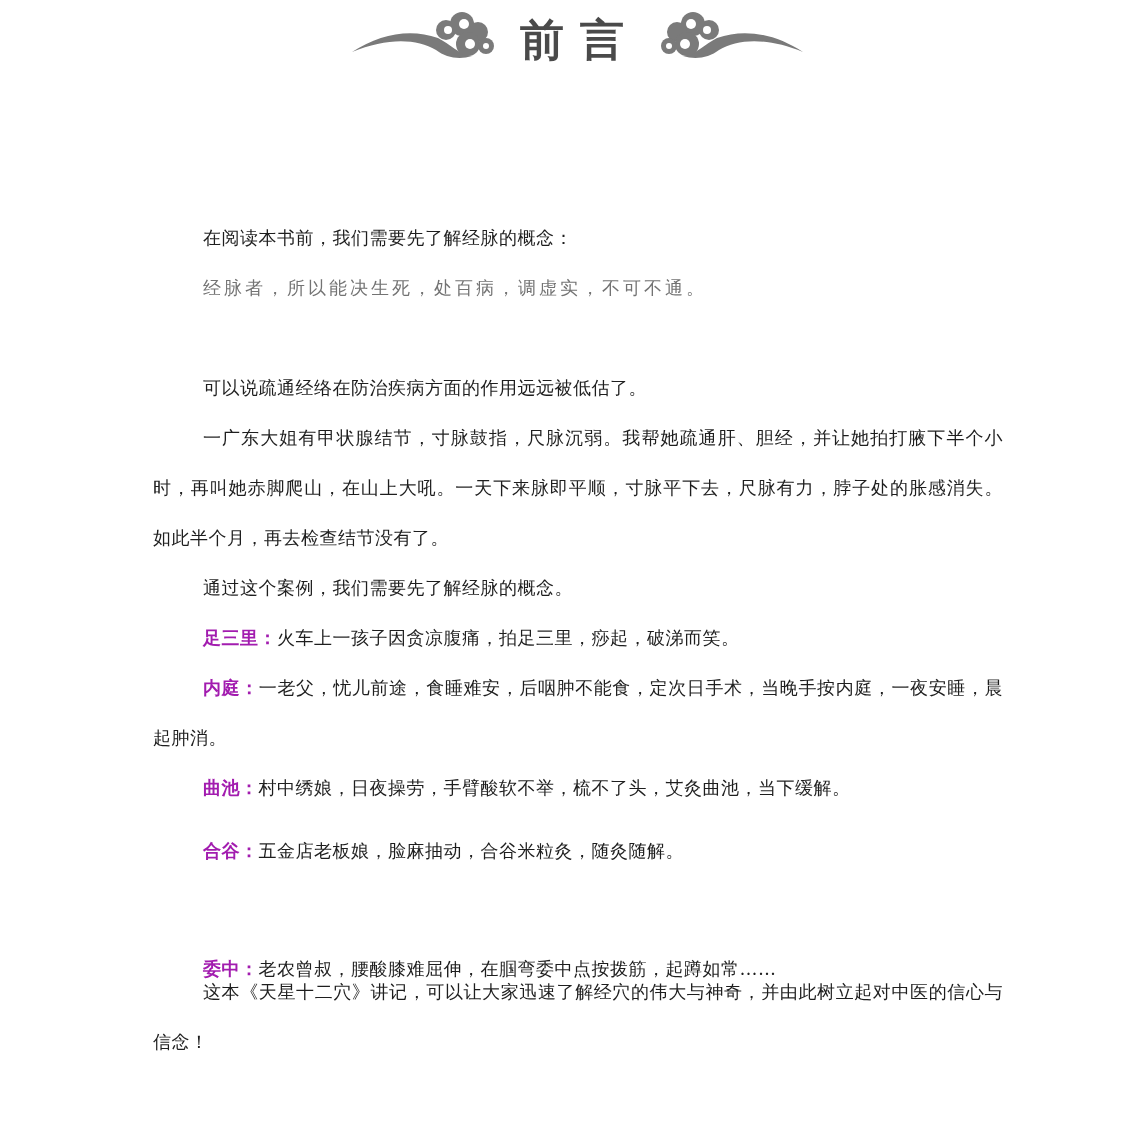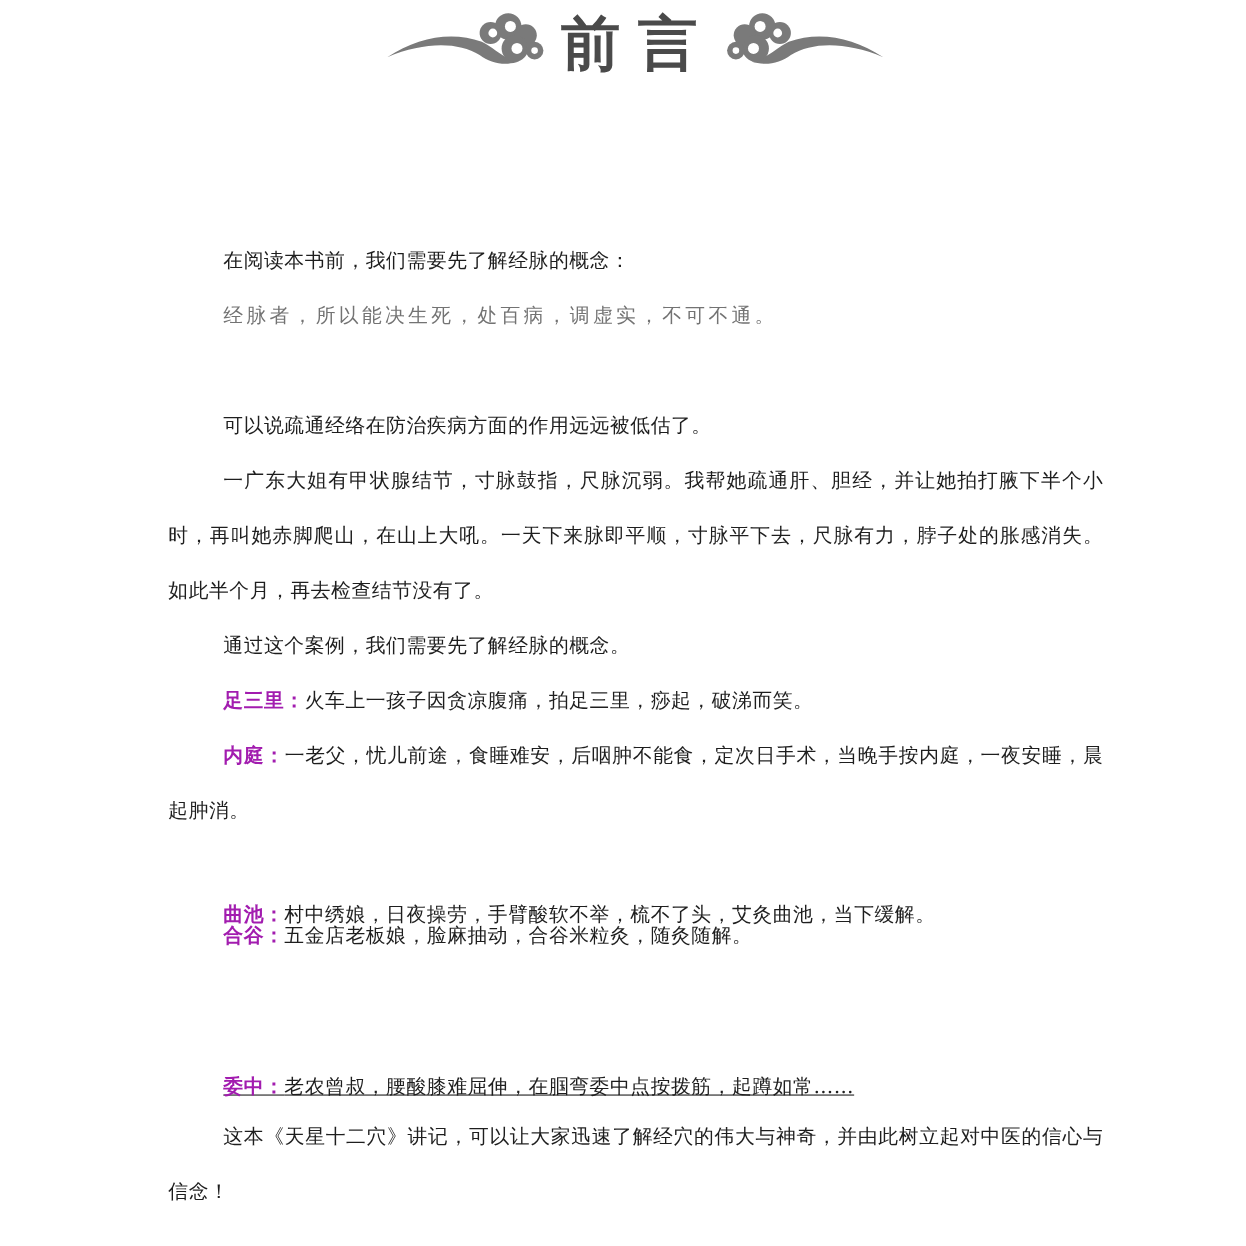--- a/index.html
+++ b/index.html
@@ -31,21 +31,21 @@
   .ornament.left { left: 350px; }
   .ornament.right { left: 655px; transform: scaleX(-1); }
   .title {
     position: absolute;
     top: 6px;
     left: 510px;
     width: 140px;
     text-align: center;
     font-family: "DejaVu Sans", "Liberation Sans", sans-serif;
     font-weight: bold;
-    font-size: 54px;
+    font-size: 44px;
     line-height: 68px;
     letter-spacing: 16px;
     color: #4a4a4a;
   }
   .para {
     position: absolute;
     left: 153px;
     width: 850px;
     font-size: 18px;
     line-height: 50px;
@@ -97,23 +97,23 @@
 <div class="para indent" style="top:363px;">可以说疏通经络在防治疾病方面的作用远远被低估了。</div>
 <div class="para indent" style="top:413px; text-align:justify;">一广东大姐有甲状腺结节，寸脉鼓指，尺脉沉弱。我帮她疏通肝、胆经，并让她拍打腋下半个小时，再叫她赤脚爬山，在山上大吼。一天下来脉即平顺，寸脉平下去，尺脉有力，脖子处的胀感消失。如此半个月，再去检查结节没有了。</div>
 <div class="para indent" style="top:563px;">通过这个案例，我们需要先了解经脉的概念。</div>
 
 <div class="para indent" style="top:613px;">
   <span class="strong">足三里：</span><span>火车上一孩子因贪凉腹痛，拍足三里，痧起，破涕而笑。</span>
 </div>
 <div class="para indent" style="top:663px; text-align:justify;">
   <span class="strong">内庭：</span><span>一老父，忧儿前途，食睡难安，后咽肿不能食，定次日手术，当晚手按内庭，一夜安睡，晨起肿消。</span>
 </div>
-<div class="para indent" style="top:807px; text-align:justify;">
+<div class="para indent" style="top:763px; text-align:justify;">
   <span class="strong">曲池：</span><span>村中绣娘，日夜操劳，手臂酸软不举，梳不了头，艾灸曲池，当下缓解。</span>
 </div>
 <div class="para indent" style="top:826px;">
   <span class="strong">合谷：</span><span>五金店老板娘，脸麻抽动，合谷米粒灸，随灸随解。</span>
 </div>
-<div class="para indent" style="top:964px;text-decoration:underline;">
+<div class="para indent" style="top:944px;">
   <span class="strong">委中：</span><span>老农曾叔，腰酸膝难屈伸，在腘弯委中点按拨筋，起蹲如常……</span>
 </div>
 
-<div class="para indent" style="top:1009px; text-align:justify;">这本《天星十二穴》讲记，可以让大家迅速了解经穴的伟大与神奇，并由此树立起对中医的信心与信念！</div>
+<div class="para indent" style="top:967px; text-align:justify;">这本《天星十二穴》讲记，可以让大家迅速了解经穴的伟大与神奇，并由此树立起对中医的信心与信念！</div>
 
 </body></html>

